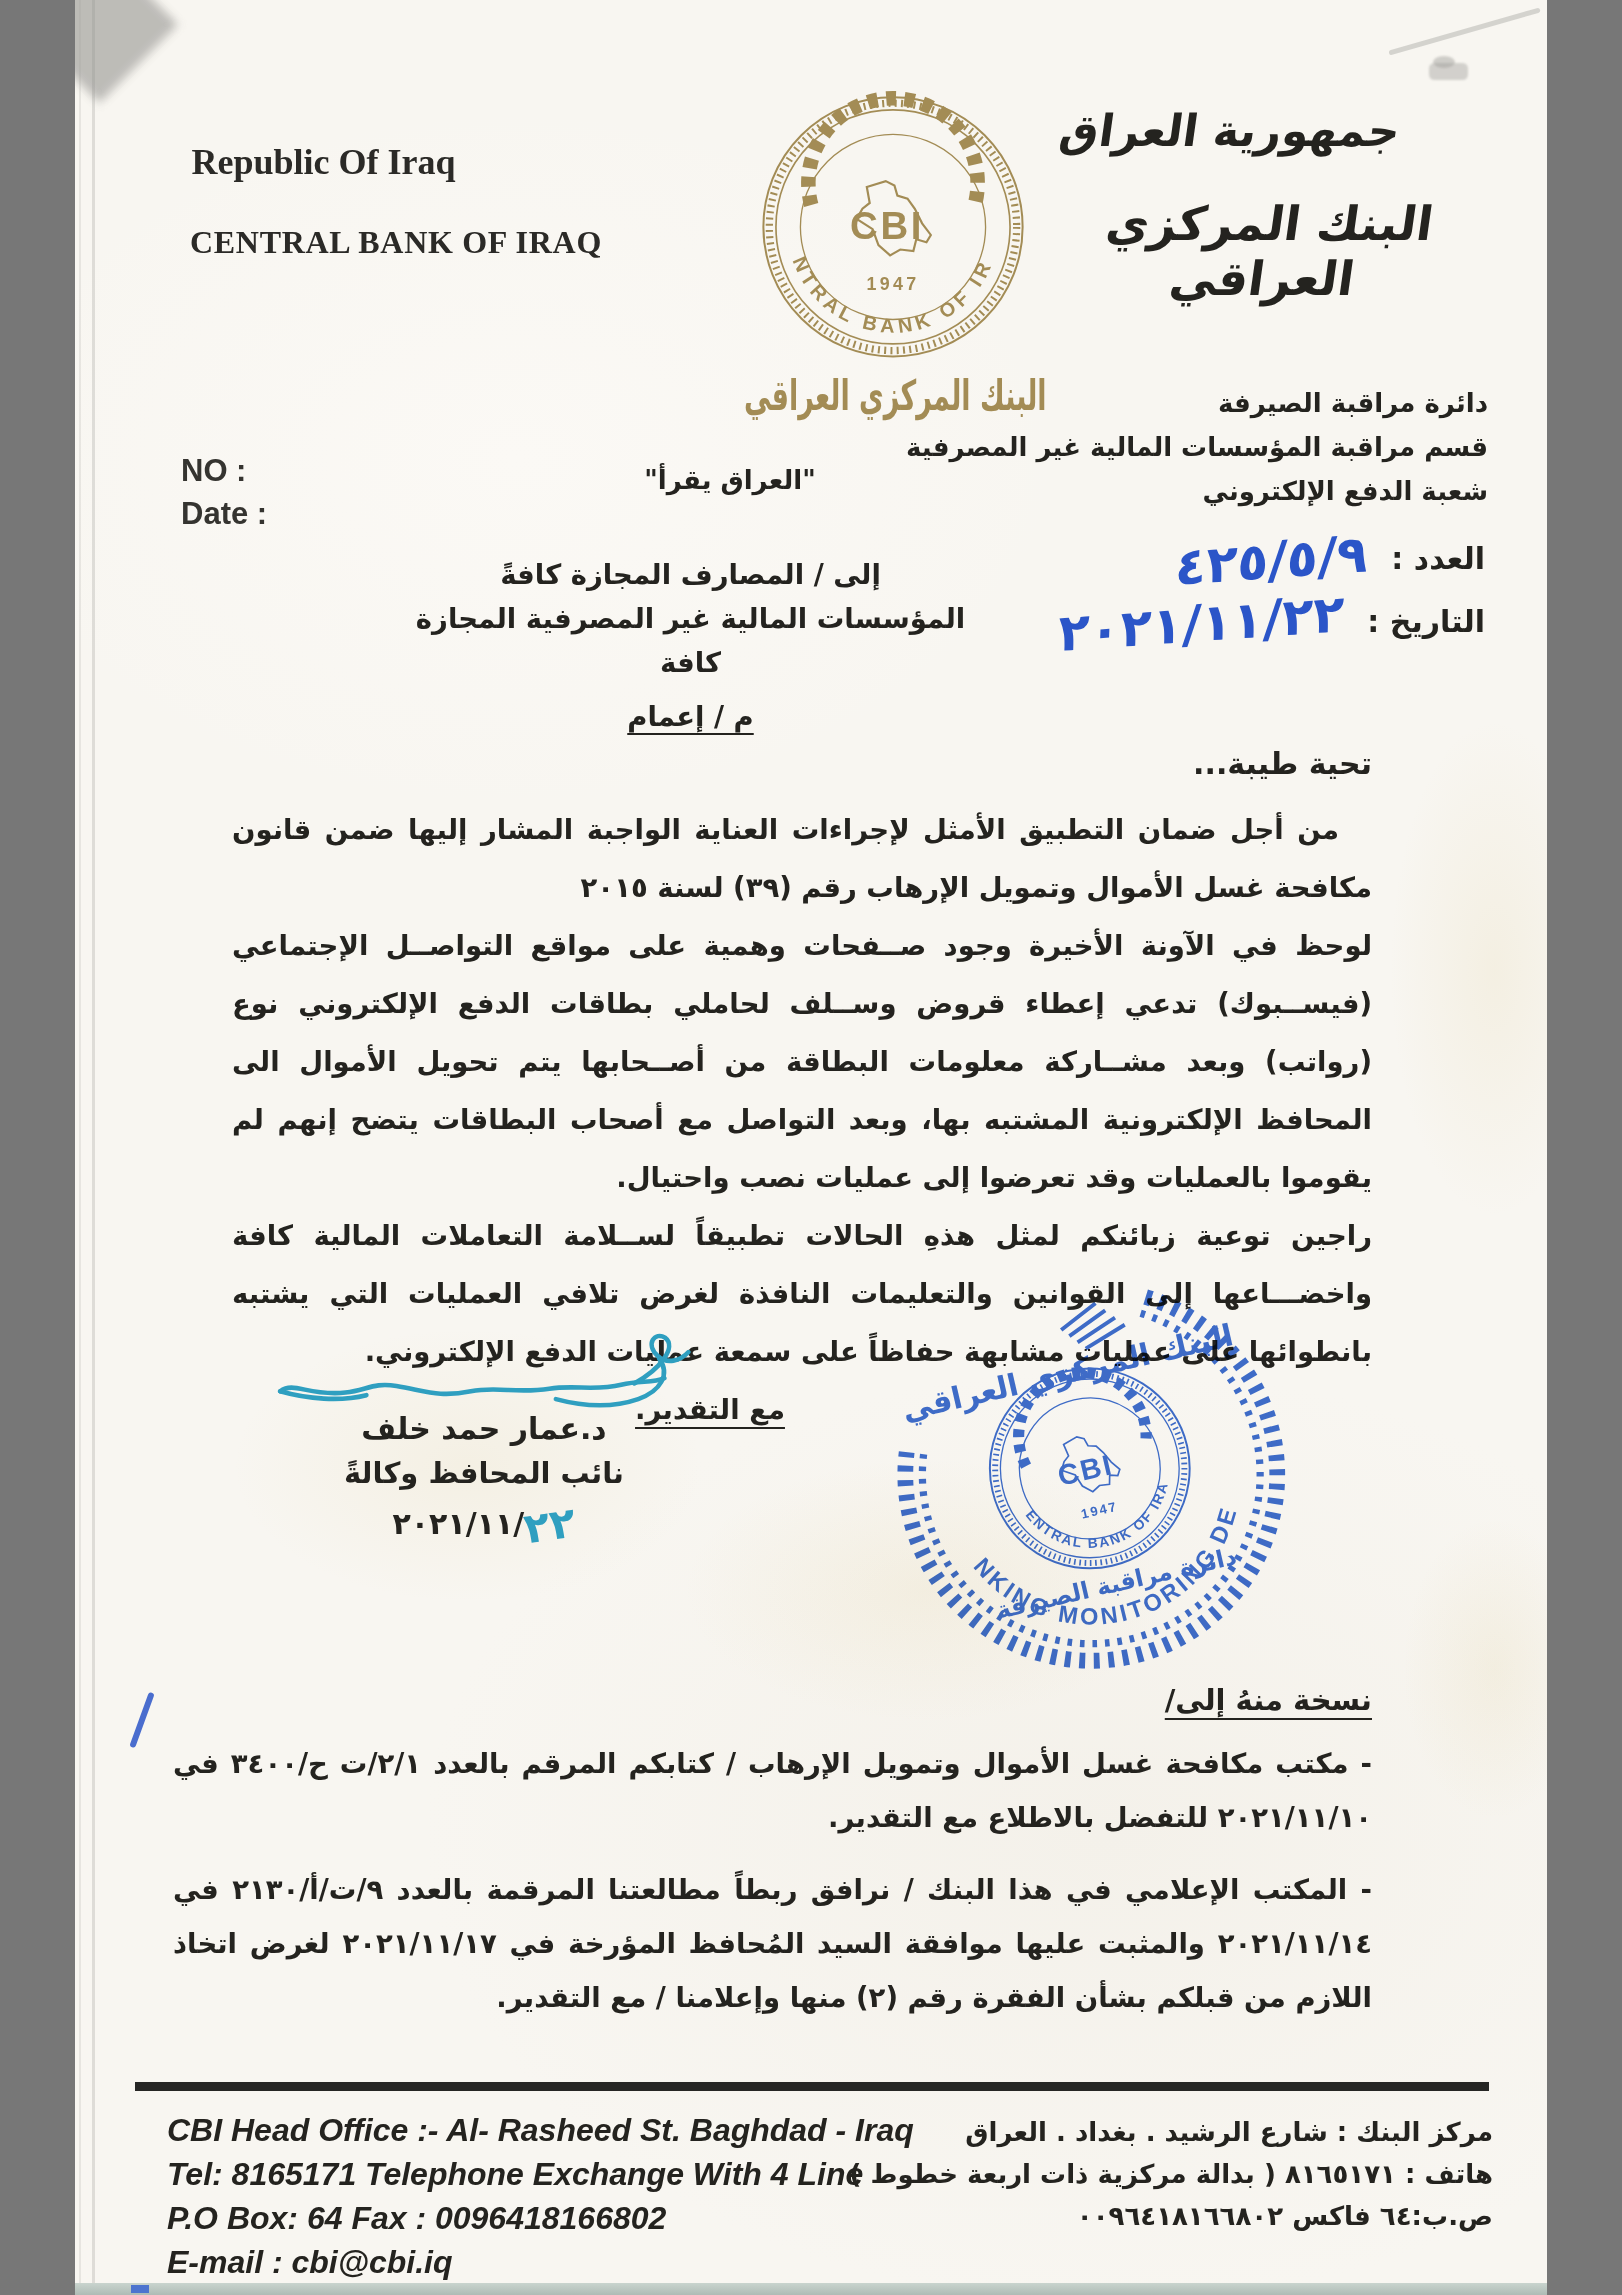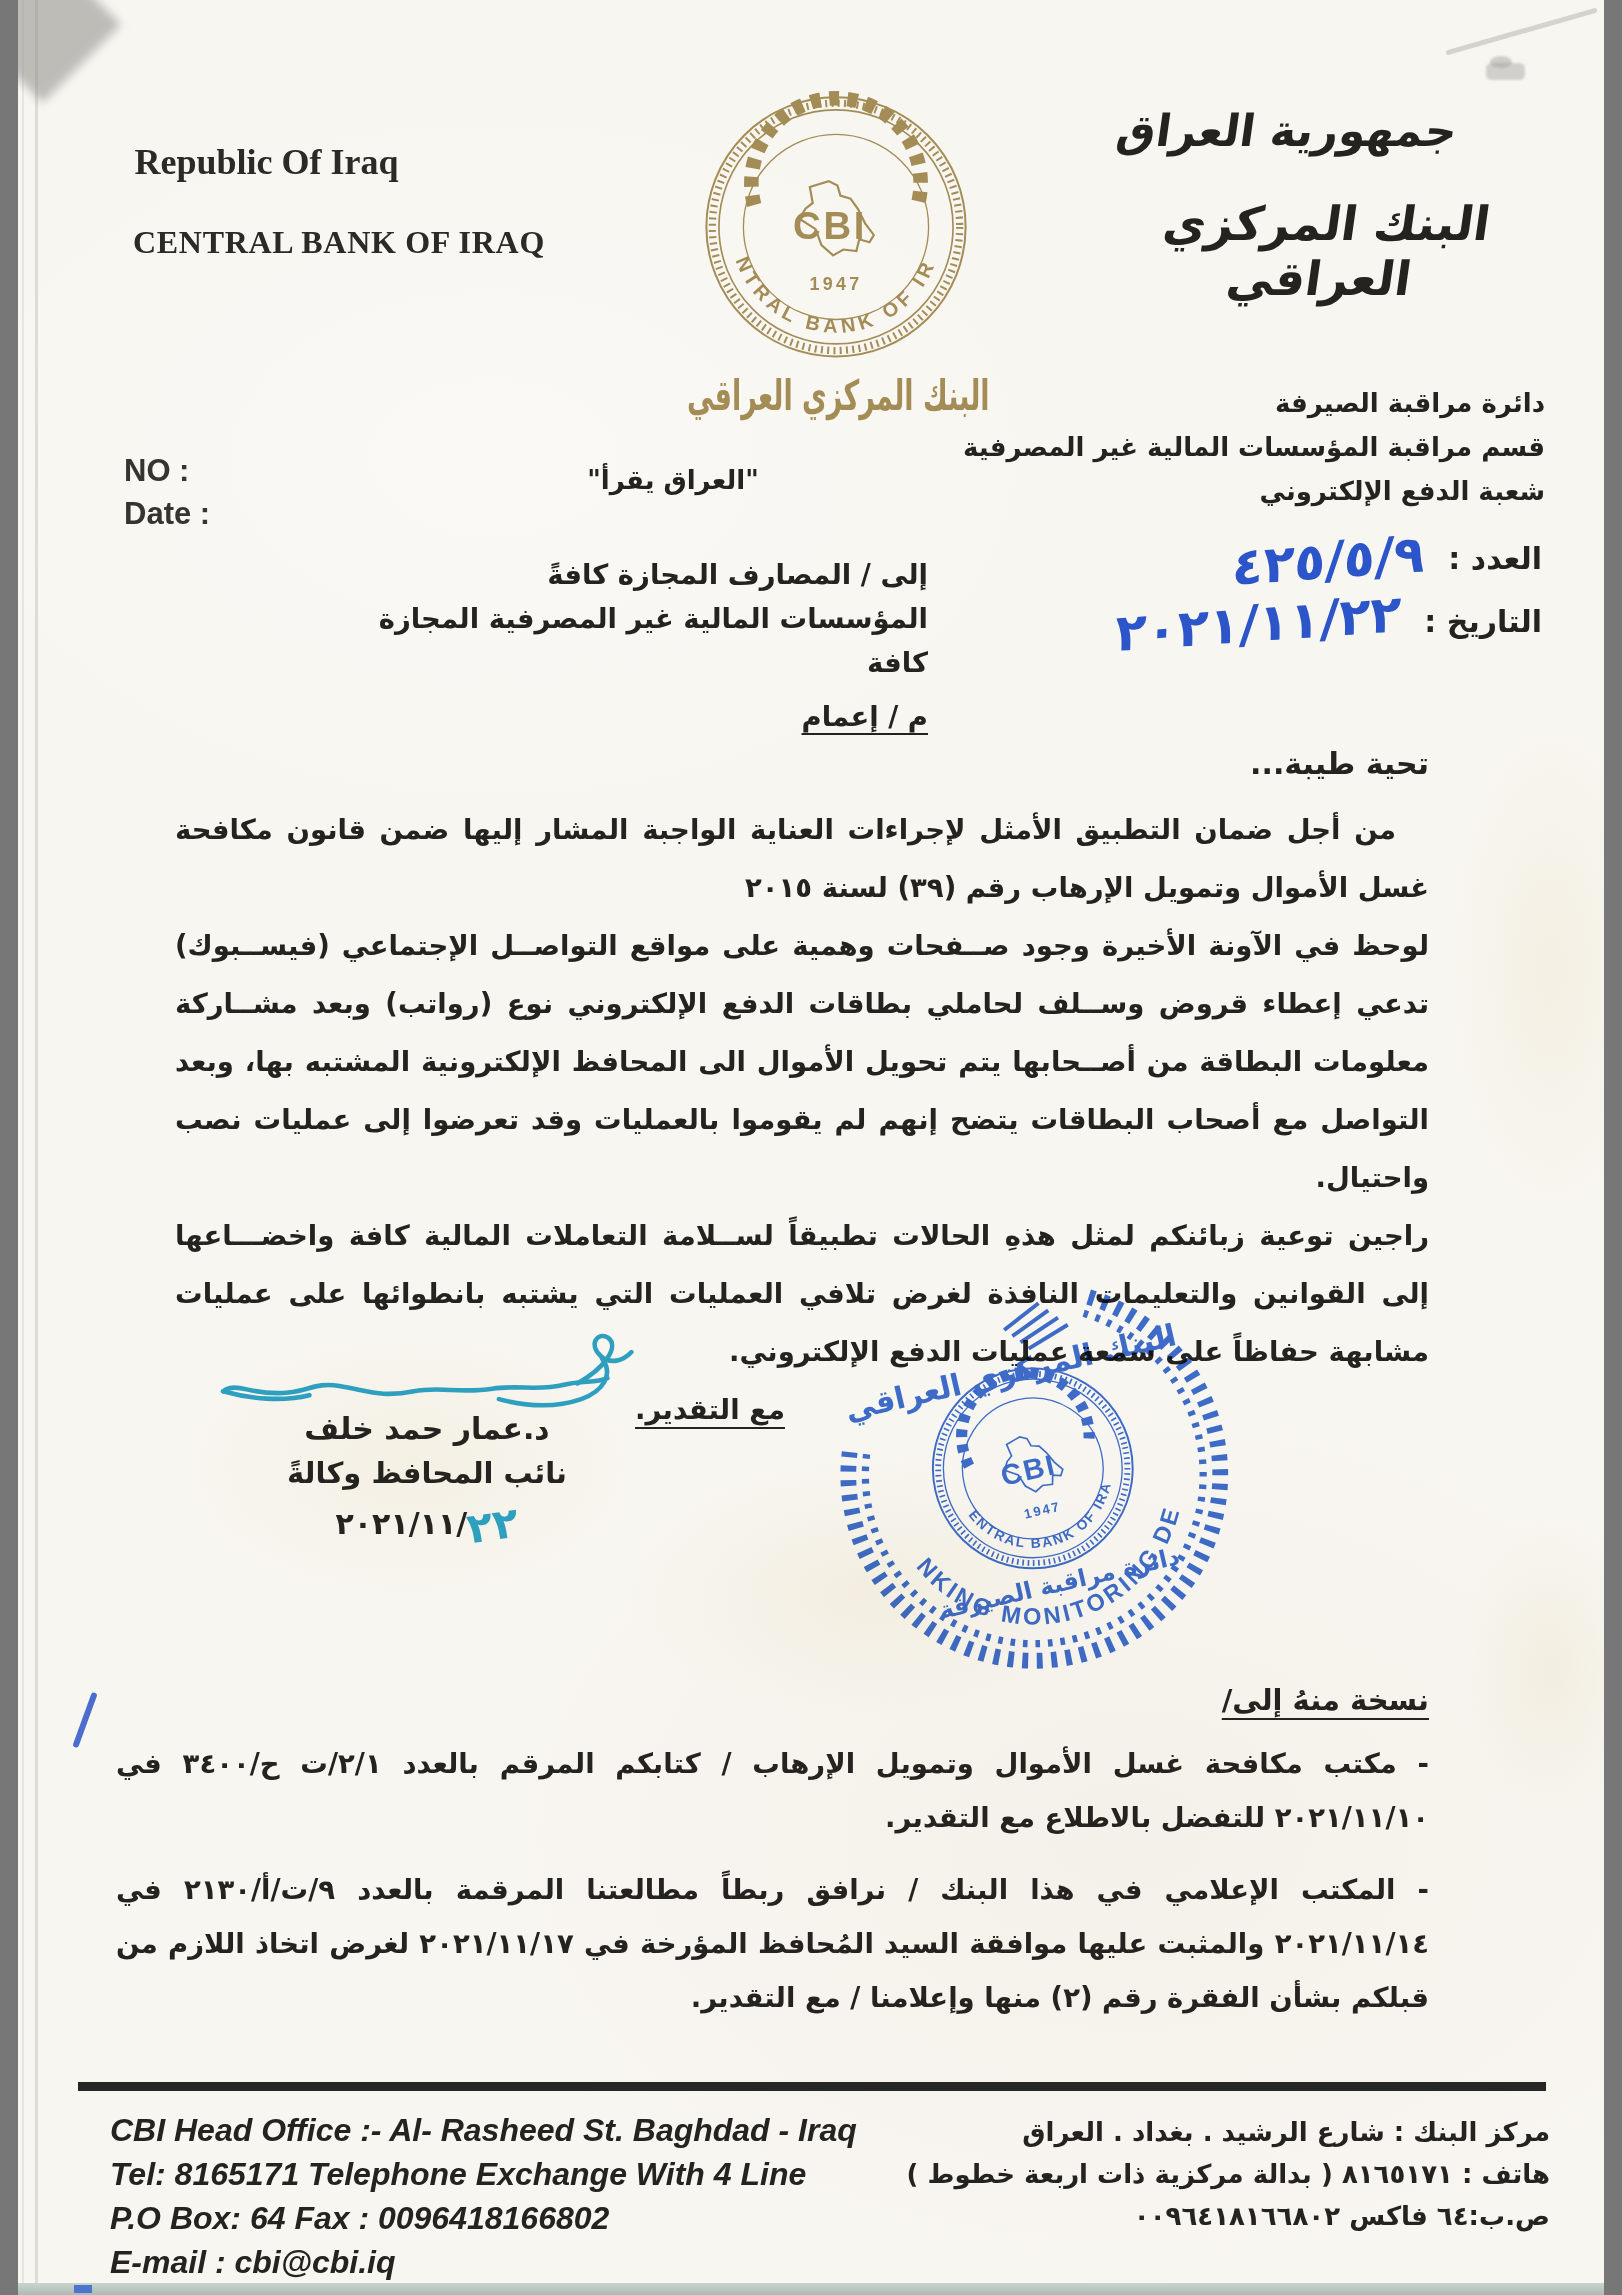--- a/index.html
+++ b/index.html
@@ -1,16 +1,16 @@
 <!DOCTYPE html>
 <html lang="ar" style="font-size:10.5px"><head>
 <meta charset="utf-8">
 <style>
   html,body{margin:0;padding:0;background:#777;}
-  .page{position:relative;width:1586px;height:2295px;margin:0 auto;overflow:hidden;
+  .page{position:relative;width:1472px;height:2295px;margin:0 auto;overflow:hidden;
         background:#f8f6f1;
         background-image:radial-gradient(ellipse 916px 589px at 30% 20%, #fbf9f5 0%, rgba(251,249,245,0) 60%),
                          radial-gradient(ellipse 1047px 720px at 70% 80%, #f4f1ea 0%, rgba(244,241,234,0) 65%);
         font-family:"DejaVu Sans",sans-serif;color:#24231f;}
   
   .corner-tl{position:absolute;top:-31px;left:-31px;width:111px;height:111px;background:#b3b2ae;transform:rotate(45deg);filter:blur(4.6px);opacity:.85;}
   .ledge{position:absolute;top:0;left:17px;width:3.3px;height:2295px;background:#8f8f8b;opacity:.25;}
   .ledge2{position:absolute;top:0;left:3.9px;width:2px;height:2295px;background:#9a9a96;opacity:.18;}
   .streak1{position:absolute;top:29px;right:3.9px;width:157px;height:4.6px;background:#a9a8a4;opacity:.45;transform:rotate(-16deg);border-radius:2.6px;}
   .streak2{position:absolute;top:63px;right:79px;width:39px;height:17px;background:#adaca8;opacity:.5;border-radius:5.2px;filter:blur(1.3px);}
@@ -34,21 +34,21 @@
   .dept{position:absolute;top:381px;right:59px;width:615px;text-align:right;direction:rtl;font-weight:bold;font-size:26px;line-height:44px;}
   .refrow{position:absolute;right:62px;direction:rtl;font-size:30px;font-weight:bold;white-space:nowrap;}
   .refrow .hand{color:#2b55c8;font-weight:bold;display:inline-block;transform:rotate(-4deg) skewX(-6deg);font-size:51px;vertical-align:middle;margin:0 13px;font-family:"DejaVu Sans",sans-serif;}
   .row-no{top:531px;}
   .row-date{top:594px;}
   
   .nodate{position:absolute;top:449px;left:106px;font-family:"Liberation Sans",sans-serif;font-weight:bold;font-size:31px;line-height:43px;color:#353430;}
   
   .slogan{position:absolute;top:465px;left:537px;width:236px;text-align:center;font-size:26px;font-weight:bold;direction:rtl;}
   
-  .addr{position:absolute;top:552px;left:321px;width:589px;text-align:right;direction:rtl;font-weight:bold;font-size:27.5px;line-height:44px;}
+  .addr{position:absolute;top:552px;left:321px;width:589px;text-align:center;direction:rtl;font-weight:bold;font-size:27.5px;line-height:44px;}
   .addr .subject{display:inline-block;margin-top:10px;text-decoration:underline;text-underline-offset:6.5px;text-decoration-thickness:2px;}
   
   .greeting{position:absolute;top:746px;right:175px;direction:rtl;font-weight:bold;font-size:30px;}
   .bodytxt{position:absolute;top:800px;left:157px;right:175px;direction:rtl;text-align:justify;font-size:27.5px;font-weight:bold;line-height:58px;}
   .bodytxt p{margin:0;}
   .bodytxt .p1{text-indent:33px;}
   .closing{margin:5.2px 0 0;text-align:center;text-decoration:underline;text-underline-offset:7.9px;text-decoration-thickness:2px;position:relative;left:-92px;}
   
   .sig{position:absolute;top:1322px;left:193px;width:432px;text-align:center;}
   .sig svg{display:block;margin:0 auto;}

